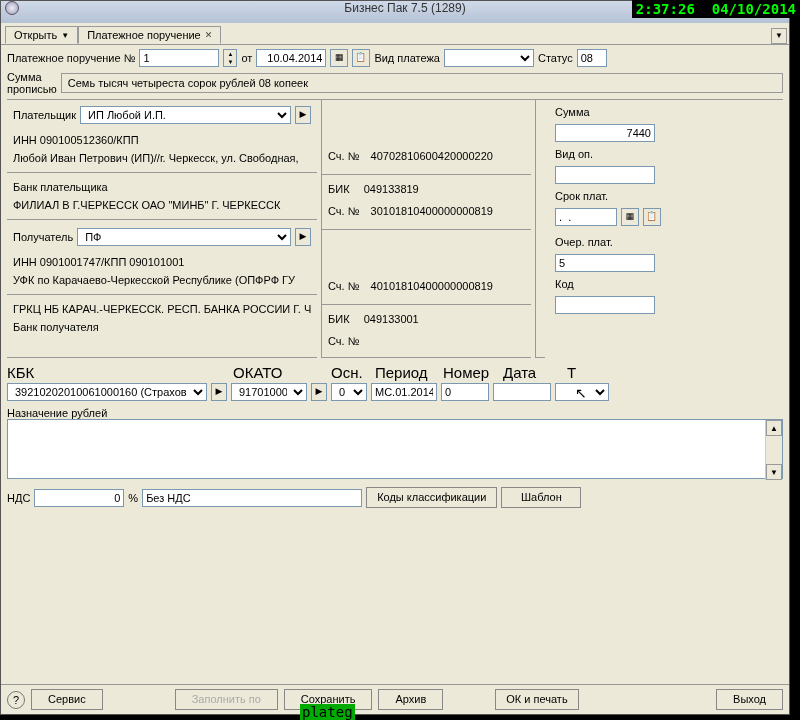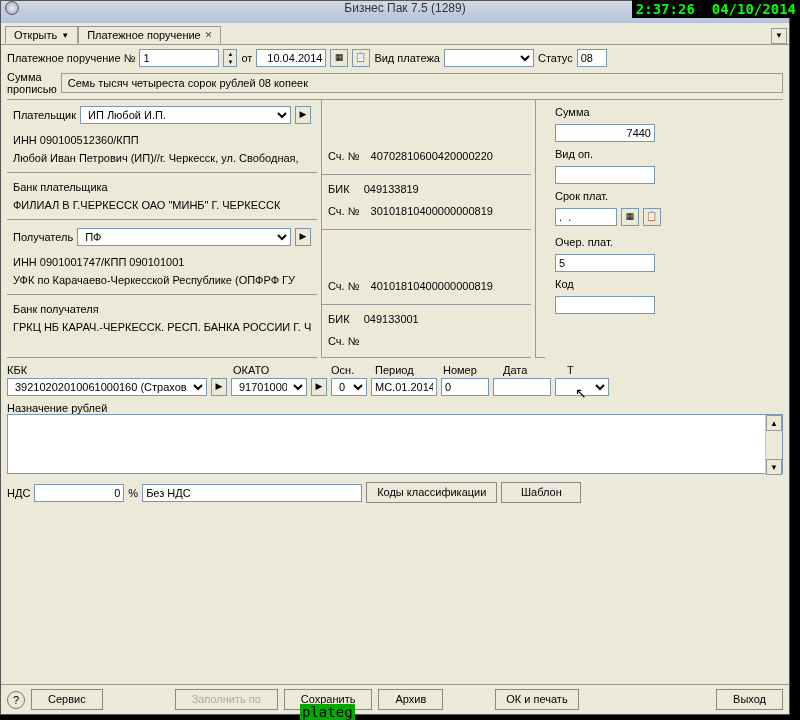--- a/index.html
+++ b/index.html
@@ -131,21 +131,21 @@
 .small-arrow-btn {
   width: 16px; height: 18px;
   border: 1px solid #7a98af;
   background: #ece9d8;
   text-align: center;
   line-height: 14px;
   font-size: 9px;
 }
 .hr { border-top: 1px solid #999; margin: 2px -6px; }
 .sub-head-row { display: flex; gap: 8px; margin-top: 6px; }
-.sub-head-row .h { font-size: 11px; }
+.sub-head-row .h { font-size: 15px; }
 .fields-row { display: flex; gap: 4px; margin-top: 2px; align-items: center; }
 textarea.big {
   width: 100%;
   height: 60px;
   border: 1px solid #7a98af;
   font-family: inherit;
   font-size: 11px;
   resize: none;
   background: #fff;
 }
@@ -280,22 +280,22 @@
         <div class="lbl">ФИЛИАЛ В Г.ЧЕРКЕССК ОАО "МИНБ" Г. ЧЕРКЕССК</div>
         <div class="hr"></div>
         <div class="row">
           <span class="lbl">Получатель</span>
           <select class="sel" style="flex:1"><option>ПФ</option></select>
           <div class="small-arrow-btn">▶</div>
         </div>
         <div class="lbl">ИНН 0901001747/КПП 090101001</div>
         <div class="lbl">УФК по Карачаево-Черкесской Республике (ОПФРФ ГУ</div>
         <div class="hr"></div>
+        <div class="lbl">ГРКЦ НБ КАРАЧ.-ЧЕРКЕССК. РЕСП. БАНКА РОССИИ Г. Ч</div>
         <div class="lbl">Банк получателя</div>
-        <div class="lbl">ГРКЦ НБ КАРАЧ.-ЧЕРКЕССК. РЕСП. БАНКА РОССИИ Г. Ч</div>
       </div>
 
       <div class="col colB">
         <div style="height:18px"></div>
         <div style="height:14px"></div>
         <div class="row"><span class="lbl">Сч. №</span>&nbsp;<span>40702810600420000220</span></div>
         <div class="hr"></div>
         <div class="row"><span class="lbl">БИК</span>&nbsp;&nbsp;<span>049133819</span></div>
         <div class="row"><span class="lbl">Сч. №</span>&nbsp;<span>30101810400000000819</span></div>
         <div class="hr"></div>

